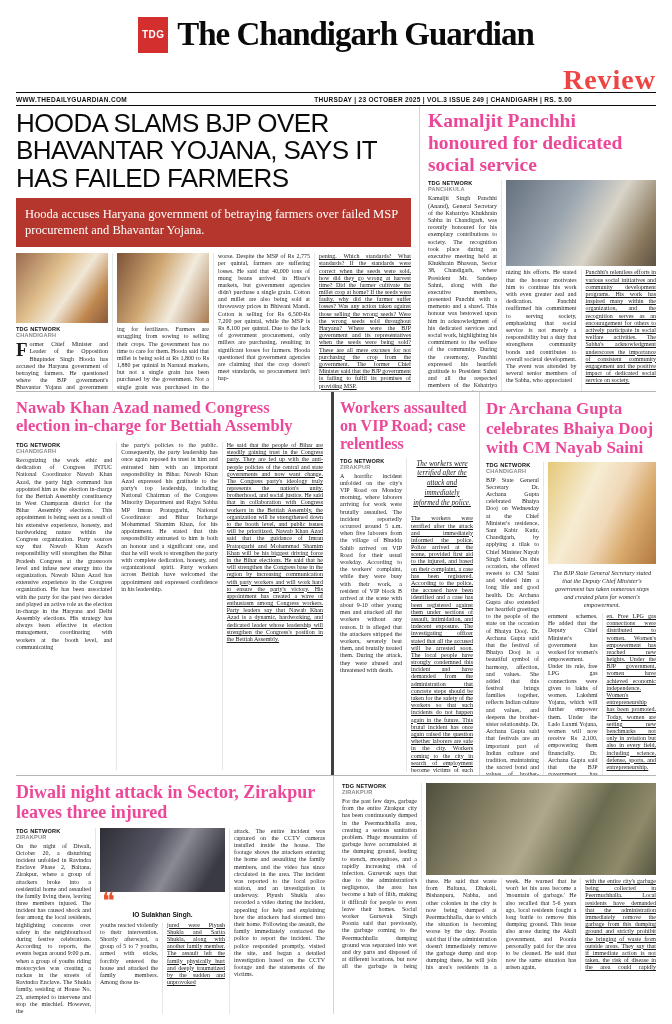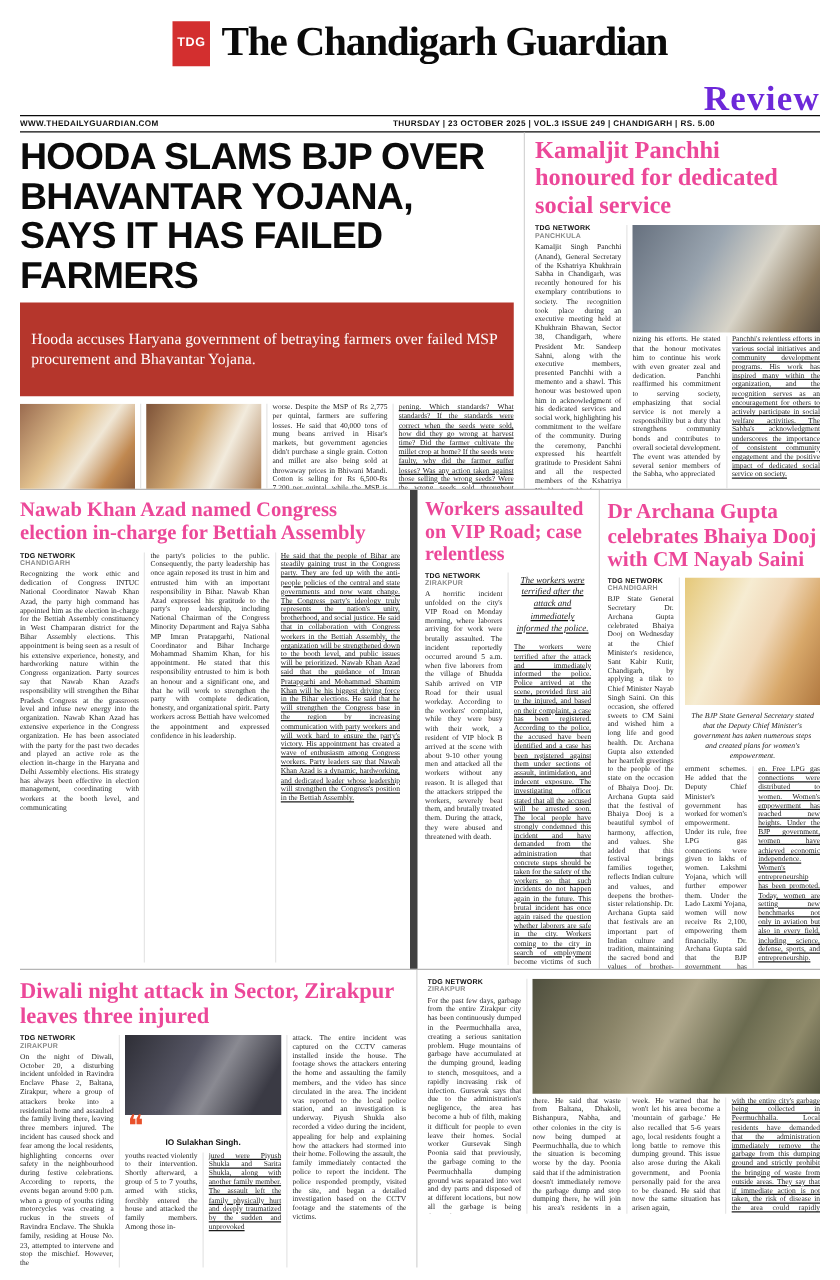--- a/index.html
+++ b/index.html
@@ -7,21 +7,21 @@
   body { width:672px; height:1024px; font-family:"Liberation Serif", serif; color:#111; overflow:hidden; }
   .page { width:672px; height:1024px; padding:4px 16px 6px; background:#fff; overflow:hidden; }
 
   
   .masthead { position:relative; height:88px; }
   .mast-row { display:flex; align-items:center; justify-content:center; gap:9px; padding-top:12px; }
   .logo-box { width:30px; height:36px; background:#d32f2f; color:#fff; font-family:"Liberation Sans", sans-serif;
               font-weight:bold; font-size:10px; display:flex; align-items:center; justify-content:center; letter-spacing:0.5px; }
   .paper-title { font-family:"Liberation Serif", serif; font-weight:bold; font-size:33px; letter-spacing:-1px; color:#0a0a0a; white-space:nowrap; }
   .edition { position:absolute; right:0; bottom:-4px; font-family:"Liberation Serif", serif; font-weight:bold;
-             font-size:28px; color:#6d28d9; letter-spacing:1px; }
+             font-size:28px; color:#ef4444; letter-spacing:1px; }
   .dateline-bar { display:flex; justify-content:space-between; align-items:center; border-top:1.5px solid #0a0a0a;
                   border-bottom:1px solid #0a0a0a; padding:2.5px 0; font-family:"Liberation Sans", sans-serif;
                   font-size:6.5px; font-weight:bold; letter-spacing:0.3px; color:#111; }
   .dateline-bar .issue { padding-right:84px; }
 
   
   .bt { font-size:6px; line-height:1.2; text-align:justify; color:#1c1c1c; overflow:hidden; }
   .byline { font-family:"Liberation Sans", sans-serif; font-size:5.6px; font-weight:bold; letter-spacing:0.2px; margin-bottom:3px; }
   .by-net { display:block; color:#111; }
   .by-loc { display:block; color:#8a8a8a; }
@@ -30,36 +30,36 @@
   .col:first-child { padding-left:0; }
   .col:last-child { border-right:none; padding-right:0;text-decoration:underline; }
   .photo { width:100%; flex:0 0 auto; }
   .h-serif { font-family:"Liberation Serif", serif; font-weight:bold; color:#ec4899; }
   .dropcap { float:left; font-family:"Liberation Serif", serif; font-weight:bold; font-size:19px; line-height:15px; margin:1px 2px 0 0; }
 
   
   .sec1 { display:flex; height:286px; border-bottom:1px solid #b5b5b5; }
   .sec1-left { width:404px; padding:4px 8px 0 0; border-right:1px solid #d5d5d5; overflow:hidden; }
   .sec1-right { flex:1; padding:4px 0 0 8px; overflow:hidden; }
-  .lead-h { font-family:"Liberation Sans", sans-serif; font-weight:700; font-size:30px; line-height:1.05;
+  .lead-h { font-family:"Liberation Sans", sans-serif; font-weight:400; font-size:26px; line-height:1.05;
             letter-spacing:-0.6px; color:#0b0b0b; }
-  .standfirst { background:#b5362c; color:#fff; font-size:12.5px; line-height:1.25; padding:22px 9px; margin:6px 0 6px; }
+  .standfirst { background:#b5362c; color:#fff; font-size:12.5px; line-height:1.25; padding:9px 9px; margin:6px 0 6px; }
   .lead-cols { height:168px; }
   .ph-lead { height:70px; margin-bottom:3px; }
   .ph-lead1 { background:linear-gradient(125deg,#9a6b4f,#e0bf8d 38%,#f0e7d6 58%,#c08850 80%,#8a5a3a); }
   .kam-h { font-size:19.5px; line-height:1.12; margin-bottom:5px; }
   .kam-body { display:flex; height:226px; }
   .kam-col1 { width:74px; padding-right:4px; border-right:1px solid #e6e6e6; overflow:hidden; }
   .kam-right { flex:1; padding-left:4px; display:flex; flex-direction:column; overflow:hidden; }
   .ph-kam { height:86px; background:linear-gradient(120deg,#66707e,#9aa5b0 38%,#d8d4c8 62%,#8c7a5f 85%,#5d5142); margin-bottom:3px; }
   .kam-cols { flex:1; }
 
   
   .sec2 { display:flex; height:384px; border-bottom:1px solid #b5b5b5; }
-  .nawab { width:318px; padding:7px 8px 0 0; border-right:6px solid #404040; overflow:hidden; }
+  .nawab { width:318px; padding:7px 8px 0 0; border-right:3px solid #404040; overflow:hidden; }
   .workers { width:146px; padding:7px 6px 0; border-right:1px solid #d5d5d5; overflow:hidden; }
   .archana { flex:1; padding:7px 0 0 6px; overflow:hidden; }
   .nawab-h { font-size:16.5px; line-height:1.12; margin-bottom:6px; }
   .nawab-cols { height:328px; }
   .workers-h { font-size:16px; line-height:1.12; margin-bottom:5px; }
   .workers-body { height:314px; }
   .pullquote { font-style:italic; text-align:center; font-size:7.2px; line-height:1.35; padding:2px 2px 7px; color:#1c1c1c; }
   .arch-h { font-size:17px; line-height:1.15; margin-bottom:4px; }
   .arch-body { display:flex; height:330px; }
   .arch-col1 { width:58px; padding-right:4px; border-right:1px solid #e6e6e6; overflow:hidden; }

